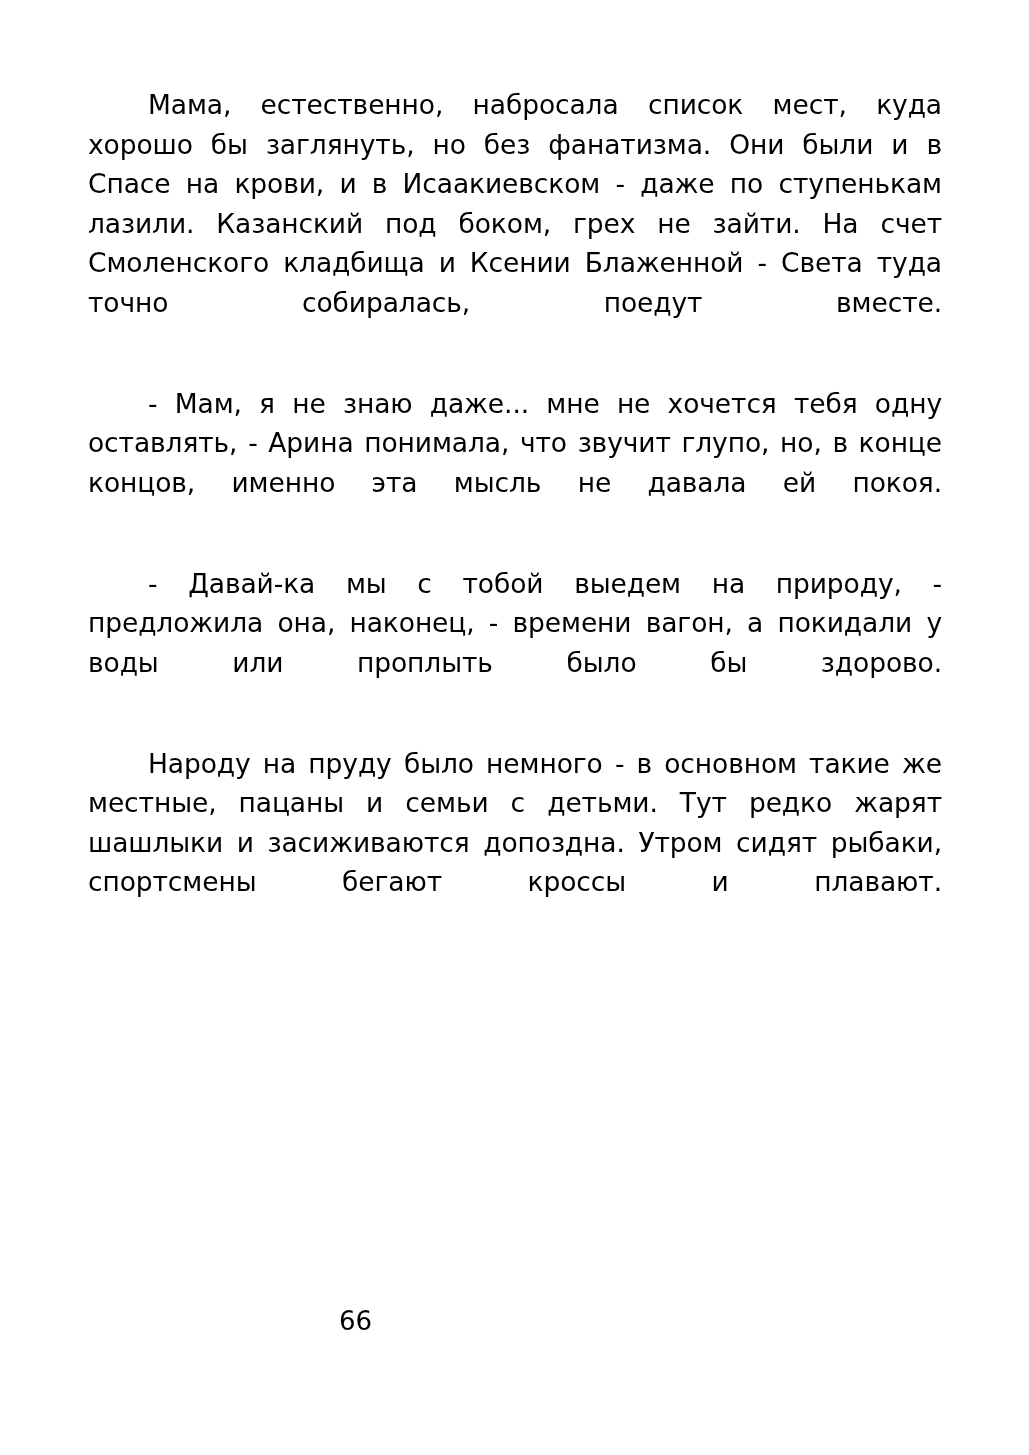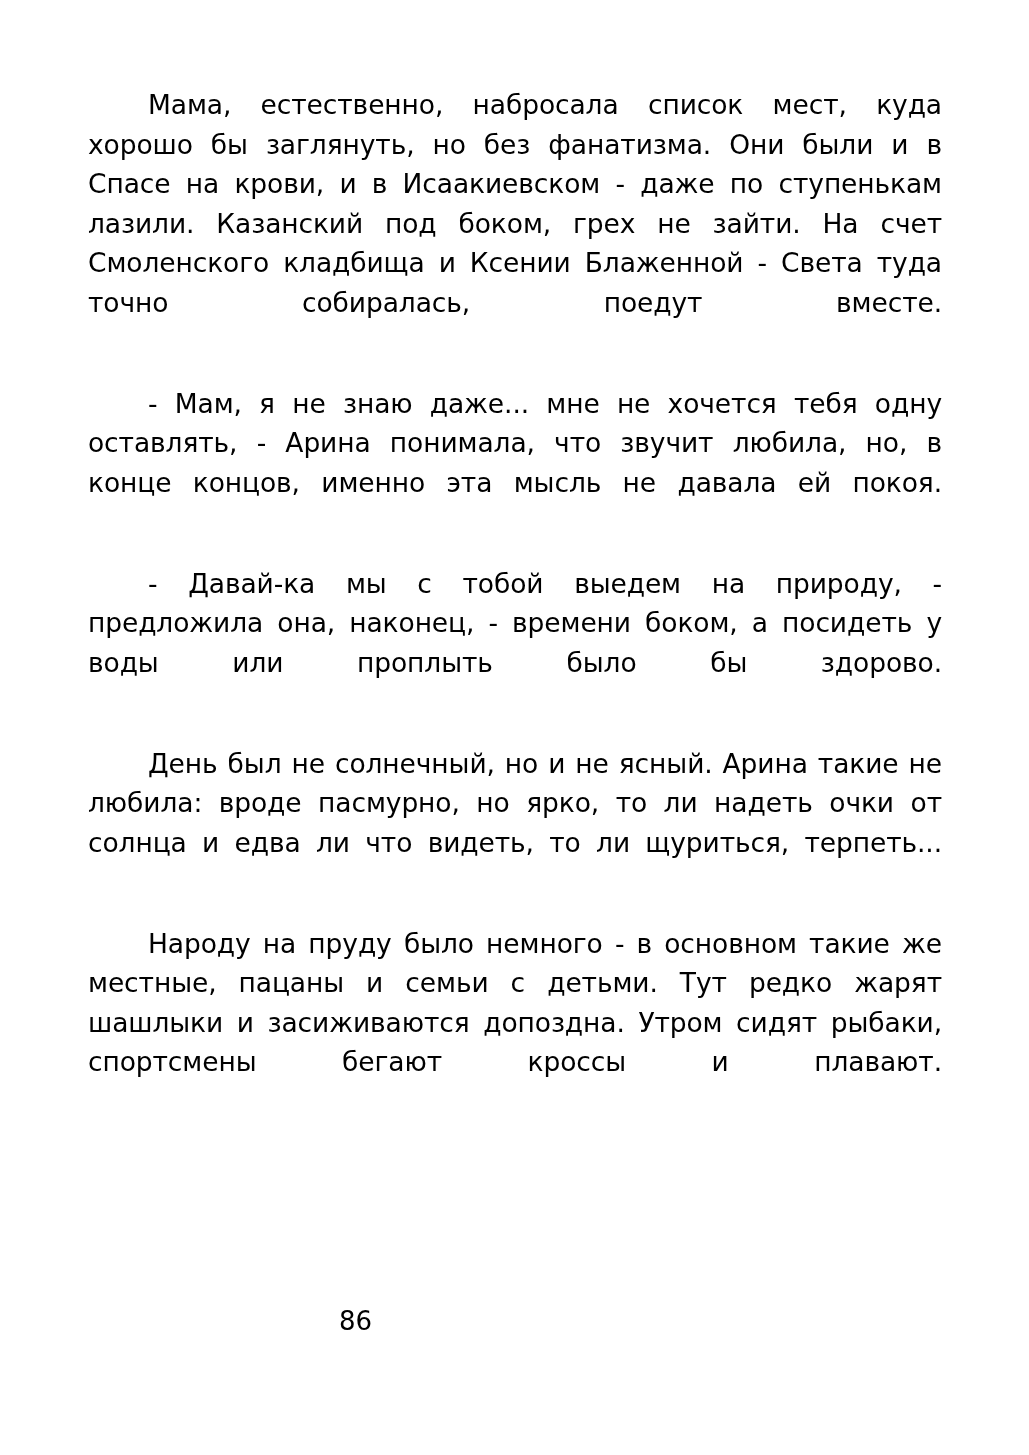--- a/index.html
+++ b/index.html
@@ -55,22 +55,21 @@
     white-space: nowrap;
   }
 </style>
 </head>
 <body>
 
 <div class="page">
 
   <div class="text-column">
     <p class="para">Мама, естественно, набросала список мест, куда хорошо бы заглянуть, но без фанатизма. Они были и в Спасе на крови, и в Исаакиевском - даже по ступенькам лазили. Казанский под боком, грех не зайти. На счет Смоленского кладбища и Ксении Блаженной - Света туда точно собиралась, поедут вместе.</p>
-    <p class="para">- Мам, я не знаю даже... мне не хочется тебя одну оставлять, - Арина понимала, что звучит любила, но, в конце концов, именно эта мысль не давала ей покоя.</p>
-    <p class="para">- Давай-ка мы с тобой выедем на природу, - предложила она, наконец, - времени боком, а посидеть у воды или проплыть было бы здорово.</p>
-    <p class="para">День был не солнечный, но и не ясный. Арина такие не любила: вроде пасмурно, но ярко, то ли надеть очки от солнца и едва ли что видеть, то ли щуриться, терпеть...</p>
+    <p class="para">- Мам, я не знаю даже... мне не хочется тебя одну оставлять, - Арина понимала, что звучит глупо, но, в конце концов, именно эта мысль не давала ей покоя.</p>
+    <p class="para">- Давай-ка мы с тобой выедем на природу, - предложила она, наконец, - времени вагон, а покидали у воды или проплыть было бы здорово.</p>
     <p class="para">Народу на пруду было немного - в основном такие же местные, пацаны и семьи с детьми. Тут редко жарят шашлыки и засиживаются допоздна. Утром сидят рыбаки, спортсмены бегают кроссы и плавают.</p>
 
   </div>
 
-  <div class="page-number">86</div>
+  <div class="page-number">66</div>
 
 </div>
 
 </body></html>

